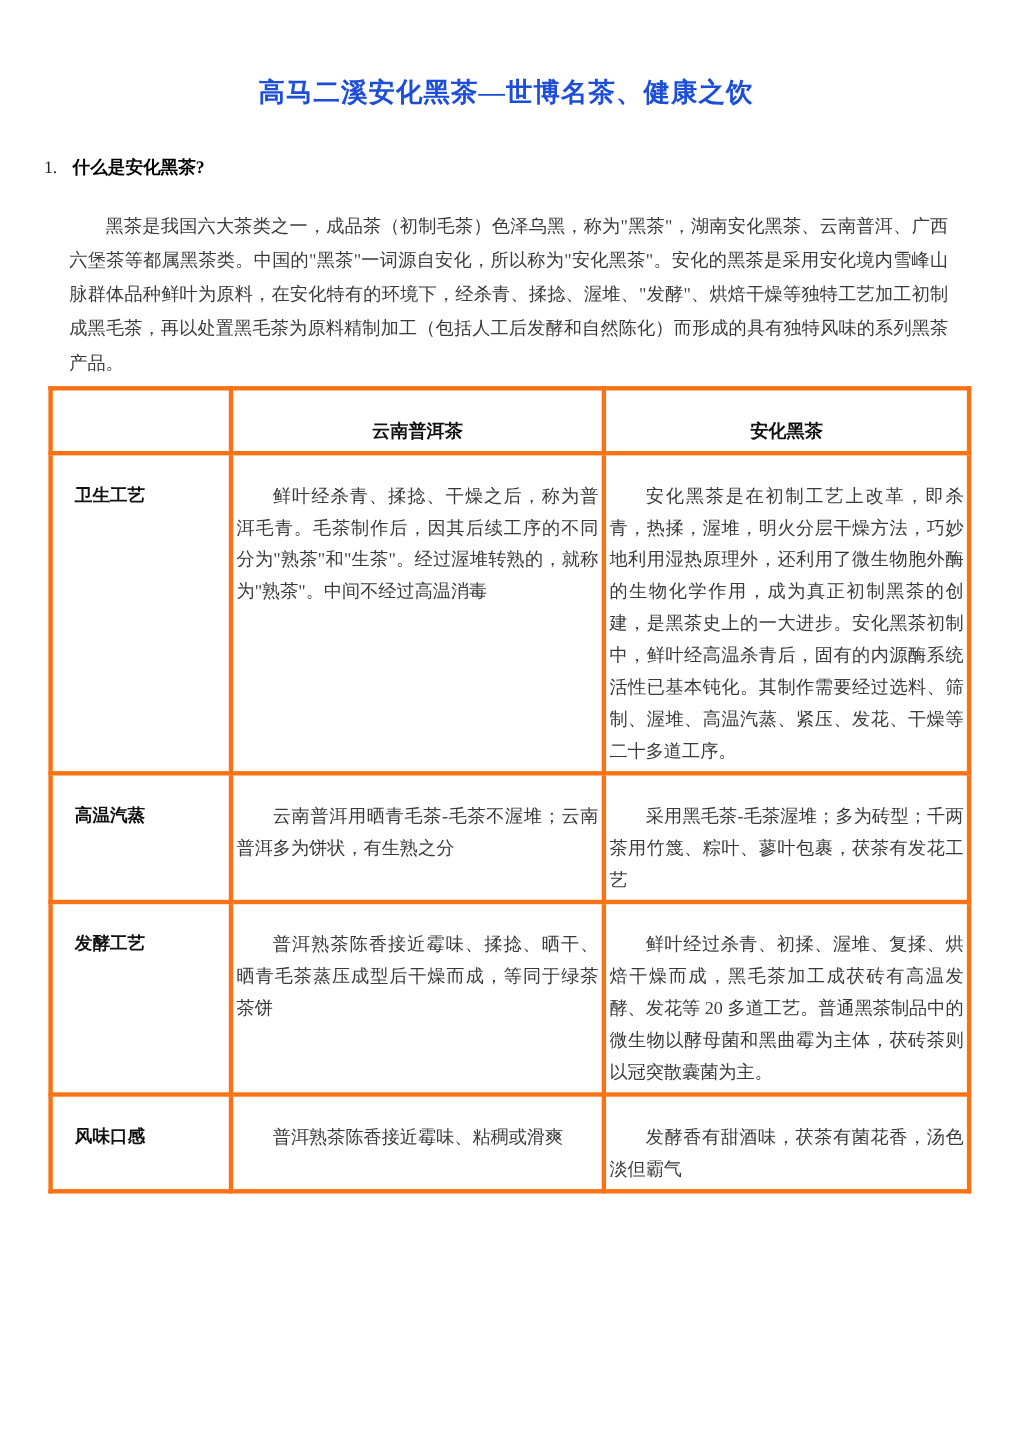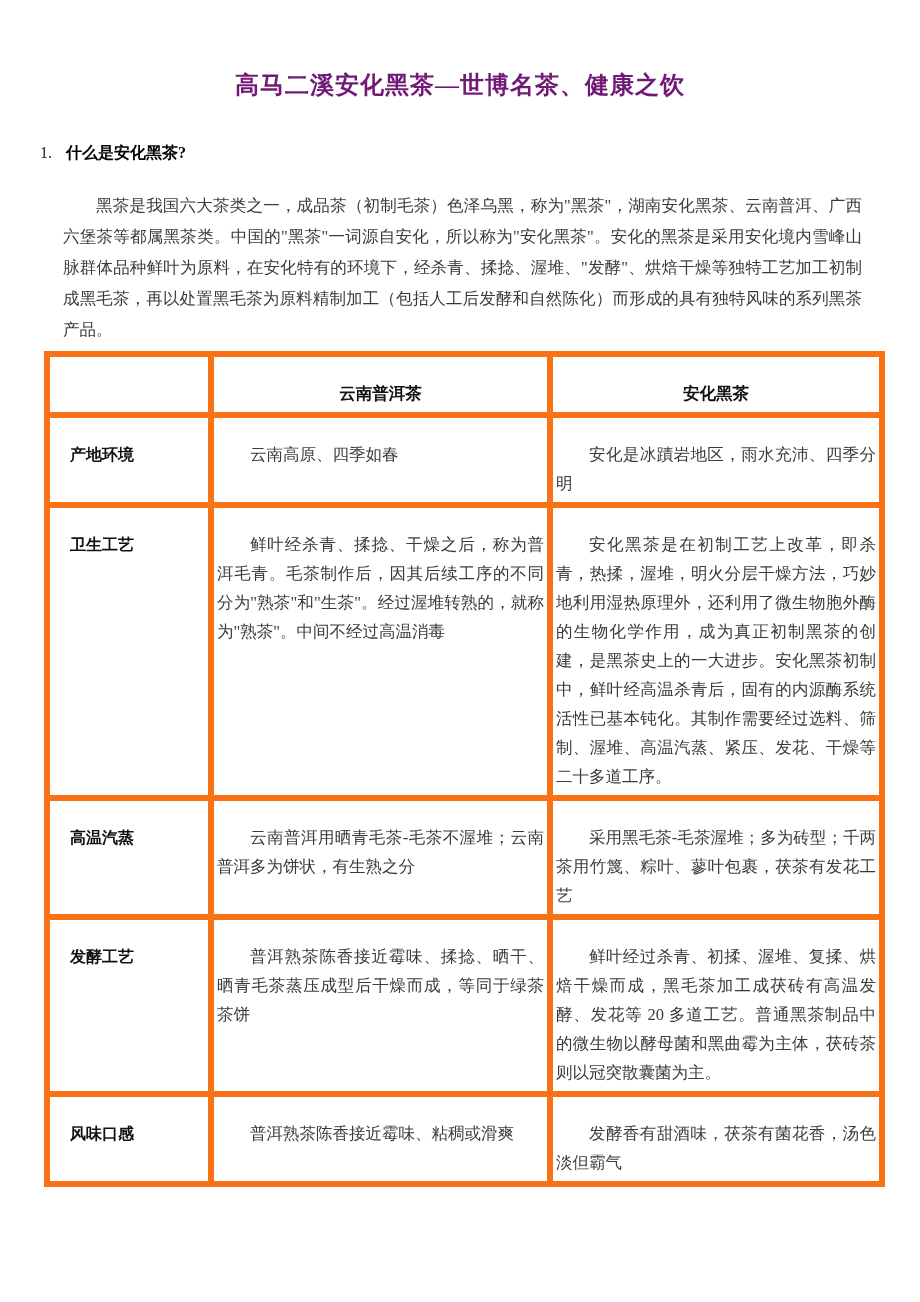--- a/index.html
+++ b/index.html
@@ -16,21 +16,21 @@
     color: #333333;
     overflow: hidden;
   }
   .doc-title {
     margin: 0;
     padding-top: 68px;
     text-align: center;
     font-size: 24px;
     line-height: 34px;
     font-weight: 700;
-    color: #701a75;
+    color: #1d4ed8;
     letter-spacing: 1px;
   }
   .section-heading {
     margin-left: 40px;
     font-size: 16px;
     font-weight: 700;
     color: #000000;
     line-height: 22px;
   }
   .section-heading .num {
@@ -52,21 +52,21 @@
   table.cmp {
     border-collapse: collapse;
     table-layout: fixed;
     margin: 6px 0 0 44px;
     width: 835px;
   }
   table.cmp col.c1 { width: 164px; }
   table.cmp col.c2 { width: 339px; }
   table.cmp col.c3 { width: 332px; }
   table.cmp td {
-    border: 6px solid #f97316;
+    border: 4px solid #f97316;
     vertical-align: top;
     box-sizing: border-box;
     font-size: 16.5px;
     line-height: 29px;
     padding: 22px 3px 4px 3px;
     color: #3a3a3a;
     text-align: justify;
   }
   table.cmp td.label {
     font-weight: 700;
@@ -109,29 +109,20 @@
         <col class="c1">
         <col class="c2">
         <col class="c3">
       </colgroup>
     <tbody>
       <tr class="hdr">
         <td></td>
         <td>云南普洱茶</td>
         <td>安化黑茶</td>
       </tr>
-      <tr class="r0">
-        <td class="label">产地环境</td>
-        <td>
-            <div class="cellp">云南高原、四季如春</div>
-          </td>
-        <td>
-            <div class="cellp">安化是冰蹟岩地区，雨水充沛、四季分明</div>
-          </td>
-      </tr>
       <tr class="r1">
         <td class="label">卫生工艺</td>
         <td>
             <div class="cellp">鲜叶经杀青、揉捻、干燥之后，称为普洱毛青。毛茶制作后，因其后续工序的不同分为"熟茶"和"生茶"。经过渥堆转熟的，就称为"熟茶"。中间不经过高温消毒</div>
           </td>
         <td>
             <div class="cellp">安化黑茶是在初制工艺上改革，即杀青，热揉，渥堆，明火分层干燥方法，巧妙地利用湿热原理外，还利用了微生物胞外酶的生物化学作用，成为真正初制黑茶的创建，是黑茶史上的一大进步。安化黑茶初制中，鲜叶经高温杀青后，固有的内源酶系统活性已基本钝化。其制作需要经过选料、筛制、渥堆、高温汽蒸、紧压、发花、干燥等二十多道工序。</div>
           </td>
       </tr>
       <tr class="r2">

